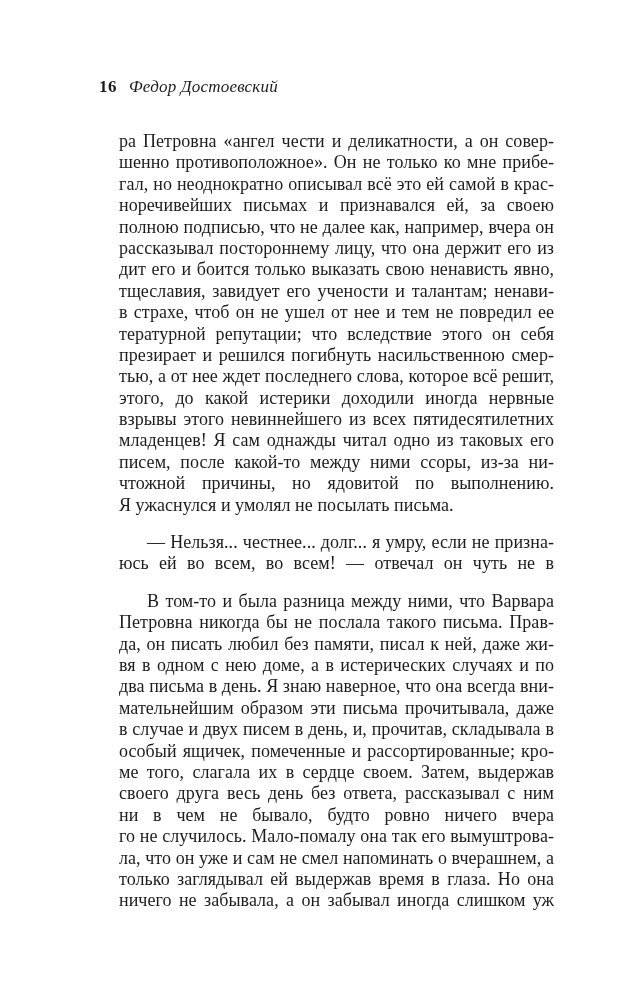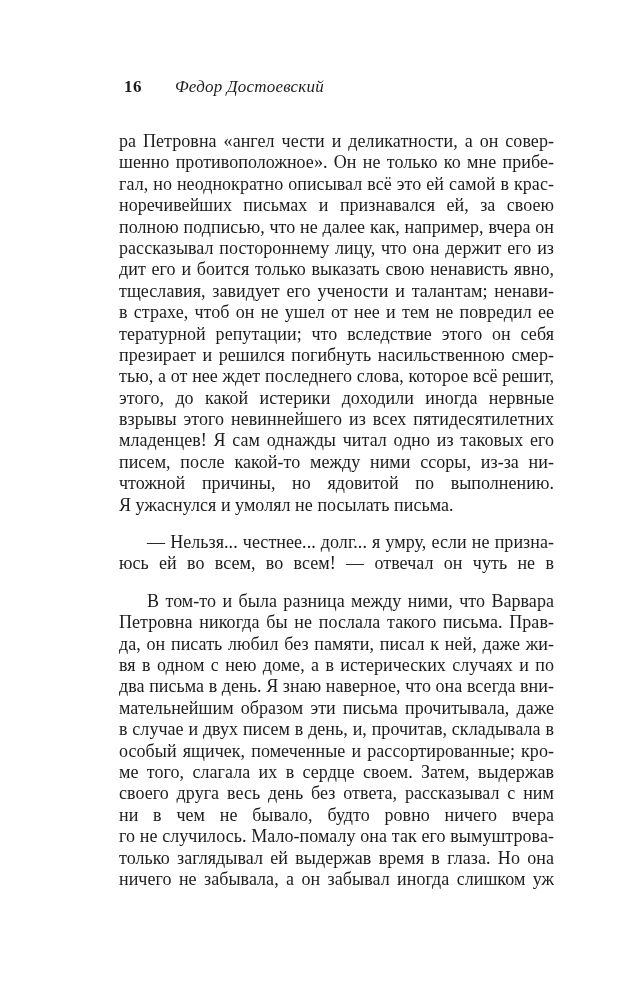--- a/index.html
+++ b/index.html
@@ -14,34 +14,34 @@
   .page {
     position: relative;
     width: 631px;
     height: 1000px;
     background: #ffffff;
     overflow: hidden;
   }
   .header {
     position: absolute;
     top: 77px;
-    left: 124px;
+    left: 99px;
     right: 61px;
     display: flex;
     align-items: baseline;
     font-size: 17px;
     line-height: 19px;
   }
   .pagenum {
     font-weight: 700;
     letter-spacing: 0.5px;
   }
   .running {
     font-style: italic;
-    margin-left: 33px;
+    margin-left: 12px;
     letter-spacing: 0.2px;
   }
   .body-text {
     position: absolute;
     top: 115px;
     left: 103px;
     width: 467px;
   }
   .paragraph { margin: 16px; padding: 0; }
   .line {
@@ -99,17 +99,18 @@
         <div class="line">да, он писать любил без памяти, писал к ней, даже жи-</div>
         <div class="line">вя в одном с нею доме, а в истерических случаях и по</div>
         <div class="line">два письма в день. Я знаю наверное, что она всегда вни-</div>
         <div class="line">мательнейшим образом эти письма прочитывала, даже</div>
         <div class="line">в случае и двух писем в день, и, прочитав, складывала в</div>
         <div class="line">особый ящичек, помеченные и рассортированные; кро-</div>
         <div class="line">ме того, слагала их в сердце своем. Затем, выдержав</div>
         <div class="line">своего друга весь день без ответа, рассказывал с ним как</div>
         <div class="line">ни в чем не бывало, будто ровно ничего вчера особенно-</div>
         <div class="line">го не случилось. Мало-помалу она так его вымуштрова-</div>
+        <div class="line">ла, что он уже и сам не смел напоминать о вчерашнем, а</div>
         <div class="line">только заглядывал ей выдержав время в глаза. Но она</div>
         <div class="line">ничего не забывала, а он забывал иногда слишком уж</div>
       </div>
     </div>
 </div>
 
 </body></html>

